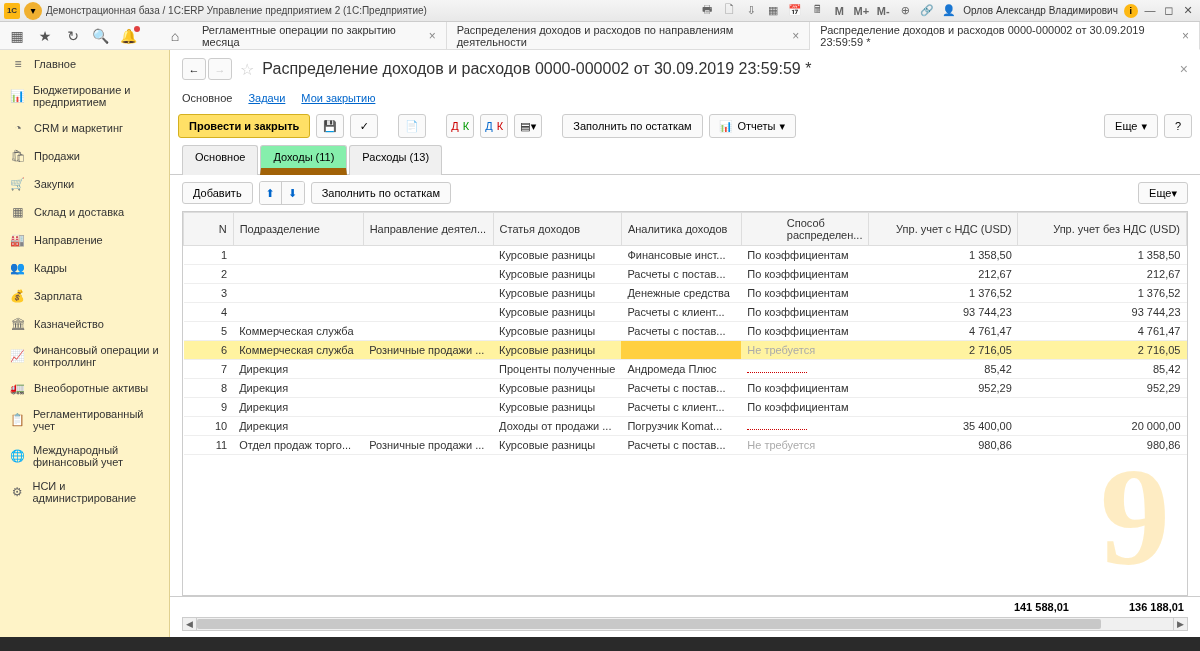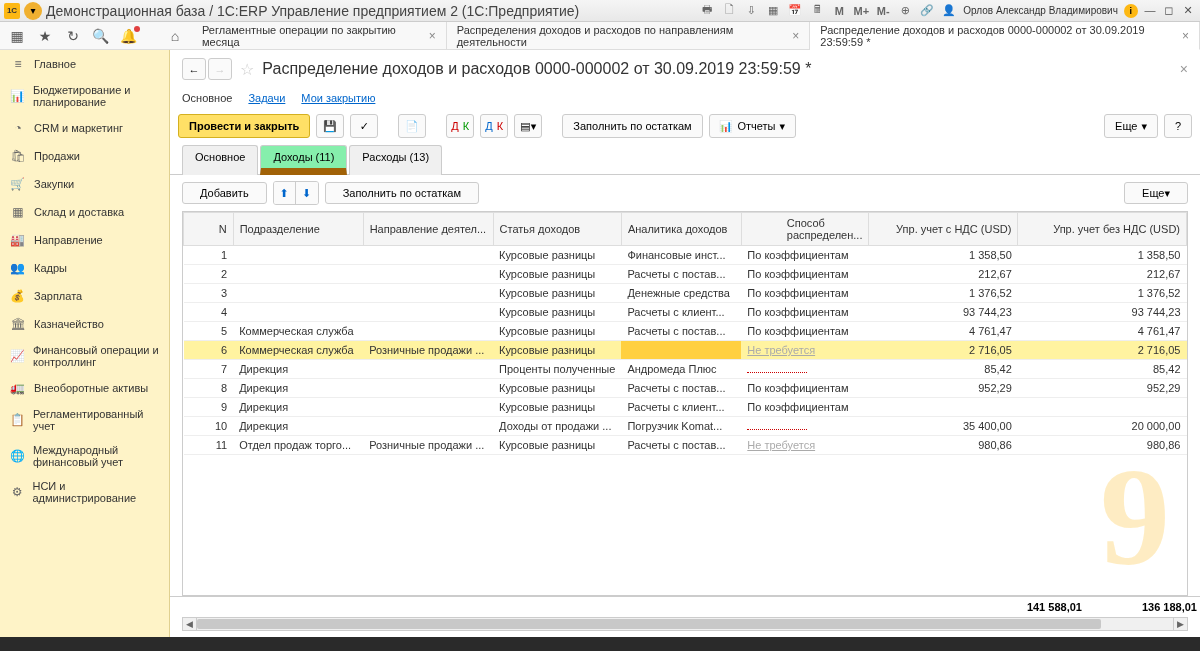--- a/index.html
+++ b/index.html
@@ -2,21 +2,21 @@
 <html><head>
 <meta charset="utf-8">
 <style>
 * { margin: 0; padding: 0; box-sizing: border-box; font-family: Arial, sans-serif; font-size: 11px; }
 body { background: #fff; width: 1200px; height: 651px; overflow: hidden; display: flex; flex-direction: column; }
 
 
 .titlebar { height: 22px; background: linear-gradient(#f5f5f5,#e8e8e8); display: flex; align-items: center; padding: 0 4px; border-bottom: 1px solid #ccc; }
 .titlebar .logo { width: 16px; height: 16px; background: #fdb813; border-radius: 2px; display: flex; align-items: center; justify-content: center; font-size: 8px; font-weight: bold; color: #333; margin-right: 4px; }
 .titlebar .nav-btn { width: 18px; height: 18px; background: #f0b030; border-radius: 50%; margin-right: 4px; display: flex; align-items: center; justify-content: center; font-size: 10px; cursor: pointer; }
-.titlebar .title-text { flex: 1; font-size: 14px; color: #444; }
+.titlebar .title-text { flex: 1; font-size: 10px; color: #444; }
 .titlebar .tool-icons { display: flex; gap: 6px; align-items: center; }
 .titlebar .tool-icons span { width: 16px; height: 16px; display: flex; align-items: center; justify-content: center; font-size: 11px; color: #666; cursor: pointer; }
 .titlebar .m-badge { font-size: 10px; font-weight: bold; color: #c05000; }
 .titlebar .user { font-size: 10px; color: #333; margin: 0 6px; }
 .titlebar .win-controls span { width: 16px; height: 14px; cursor: pointer; color: #555; display: inline-flex; align-items: center; justify-content: center; }
 .titlebar .info-icon { width: 14px; height: 14px; border-radius: 50%; background: #fdb813; display: inline-flex; align-items: center; justify-content: center; font-size: 9px; font-weight: bold; }
 
 
 .toolstrip { height: 28px; background: #f8f8f8; border-bottom: 1px solid #ddd; display: flex; align-items: stretch; }
 .toolstrip .tool-left { display: flex; align-items: center; padding: 0 8px; gap: 10px; }
@@ -52,37 +52,37 @@
 .action-bar .btn.primary { background: #ffe066; border-color: #d4b020; font-weight: bold; }
 .action-bar .btn.icon-only { width: 28px; padding: 0; justify-content: center; }
 .action-bar .sep { width: 8px; }
 .action-bar .right { margin-left: auto; display: flex; gap: 6px; }
 
 .sub-tabs { display: flex; padding: 0 12px; border-bottom: 1px solid #ccc; }
 .sub-tabs .stab { padding: 5px 12px; border: 1px solid #ccc; border-bottom: none; background: #f0f0f0; cursor: pointer; font-size: 11px; border-radius: 3px 3px 0 0; margin-right: 2px; position: relative; top: 1px; }
 .sub-tabs .stab.active { background: #86efac; border-bottom: 7px solid #a16207; }
 
 .table-toolbar { padding: 6px 12px; display: flex; align-items: center; gap: 6px; }
-.table-toolbar .btn { height: 22px; padding: 0 17px; border: 1px solid #ccc; background: #fafafa; border-radius: 3px; cursor: pointer; font-size: 11px; display: inline-flex; align-items: center; }
+.table-toolbar .btn { height: 22px; padding: 0 10px; border: 1px solid #ccc; background: #fafafa; border-radius: 3px; cursor: pointer; font-size: 11px; display: inline-flex; align-items: center; }
 .table-toolbar .right { margin-left: auto; }
 .table-toolbar .arrow-group { display: flex; border: 1px solid #ccc; border-radius: 3px; overflow: hidden; }
 .table-toolbar .arrow-group button { width: 22px; height: 22px; border: none; background: #fafafa; cursor: pointer; color: #0066cc; }
 .table-toolbar .arrow-group button:first-child { border-right: 1px solid #ccc; }
 
 .table-wrap { flex: 1; overflow: auto; margin: 0 12px; border: 1px solid #ccc; position: relative; }
 table { width: 100%; border-collapse: collapse; }
 th { background: #f5f5f5; border: 1px solid #ddd; padding: 4px 6px; text-align: left; font-weight: normal; font-size: 11px; color: #333; position: sticky; top: 0; }
 td { border-bottom: 1px solid #eee; padding: 3px 6px; font-size: 11px; color: #333; white-space: nowrap; overflow: hidden; text-overflow: ellipsis; }
 td.num, th.num { text-align: right; }
 tr.selected td { background: #fff3a0; }
 tr.selected td.hl { background: #ffd040; }
 .dotted { color: #c00; border-bottom: 1px dotted #c00; display: inline-block; min-width: 60px; }
-.muted { color: #aaa; text-decoration: underline; }
-
-.table-footer { border-top: 1px solid #ccc; padding: 4px 3px 2px; display: flex; }
+.muted { color: #aaa; }
+
+.table-footer { border-top: 1px solid #ccc; padding: 4px 16px 2px; display: flex; }
 .table-footer .total { margin-left: auto; display: flex; gap: 60px; font-size: 11px; font-weight: bold; }
 
 .hscroll { height: 14px; margin: 2px 12px 6px; background: #f0f0f0; border: 1px solid #ccc; position: relative; }
 .hscroll .thumb { position: absolute; left: 14px; top: 1px; bottom: 1px; width: 90%; background: #c8c8c8; border-radius: 2px; }
 .hscroll .arr { position: absolute; top: 0; bottom: 0; width: 14px; display: flex; align-items: center; justify-content: center; font-size: 9px; color: #666; cursor: pointer; }
 .hscroll .arr.l { left: 0; border-right: 1px solid #ccc; }
 .hscroll .arr.r { right: 0; border-left: 1px solid #ccc; }
 
 
 .taskbar { height: 14px; background: #2a2a2a; }
@@ -150,21 +150,21 @@
 <div class="main">
 
   <div class="sidebar">
     <div id="sidebar-items">
         <div class="item">
           <span class="icon">≡</span>
           <span>Главное</span>
         </div>
         <div class="item">
           <span class="icon">📊</span>
-          <span>Бюджетирование и планирование</span>
+          <span>Бюджетирование и предприятием</span>
         </div>
         <div class="item">
           <span class="icon">◔</span>
           <span>CRM и маркетинг</span>
         </div>
         <div class="item">
           <span class="icon">🛍</span>
           <span>Продажи</span>
         </div>
         <div class="item">

